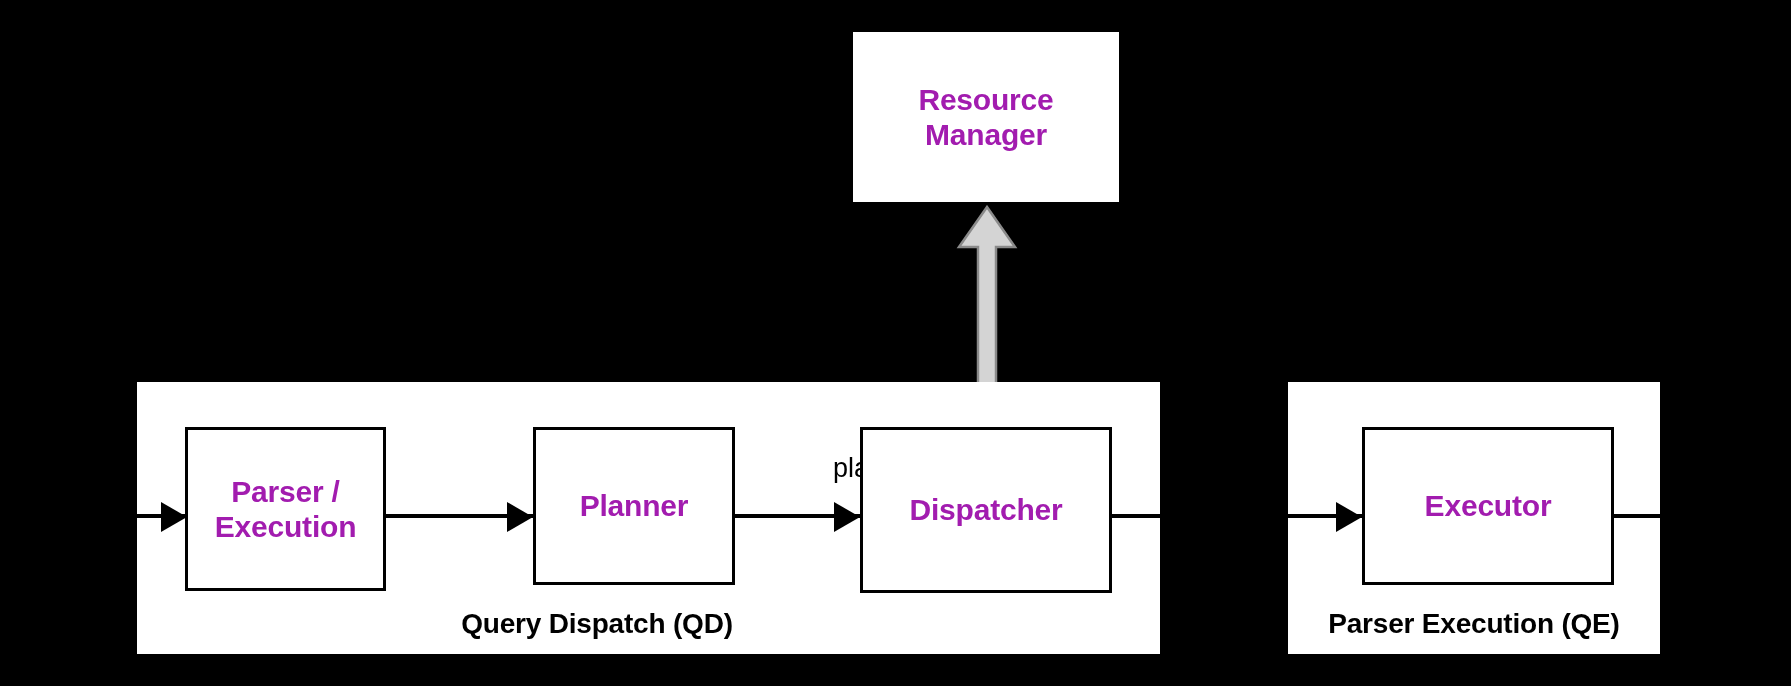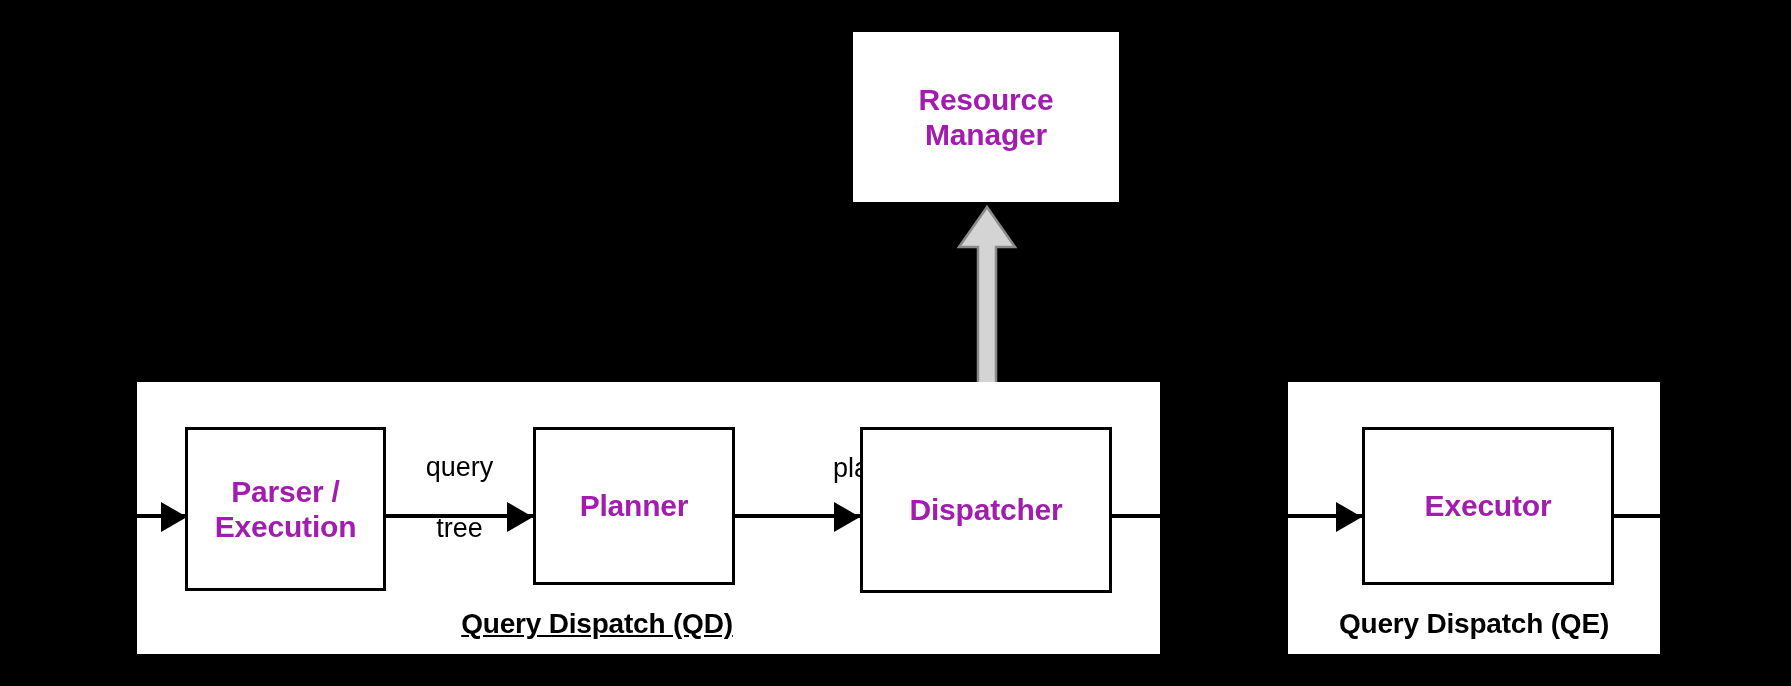--- a/index.html
+++ b/index.html
@@ -107,48 +107,44 @@
 
   <div class="node" style="left:185px; top:427px; width:201px; height:164px;">
     <div class="node-label">
       <div>Parser /</div>
       <div>Execution</div>
     </div>
   </div>
 
   <div class="hline" style="left:386px; top:514px; width:147px;"></div>
   <div class="arrowhead-right" style="left:507px; top:502px;"></div>
-  <div class="edge-label" style="left:386px; top:422px; width:147px;">
-    <div>query</div>
-    <div>tree</div>
-  </div>
 
   <div class="node" style="left:533px; top:427px; width:202px; height:158px;">
     <div class="node-label">Planner</div>
   </div>
 
   <div class="hline" style="left:735px; top:514px; width:125px;"></div>
   <div class="arrowhead-right" style="left:834px; top:502px;"></div>
   <div class="edge-label" style="left:735px; top:453px; width:149px;text-align:right;">plan</div>
 
   <div class="node" style="left:860px; top:427px; width:252px; height:166px;">
     <div class="node-label">Dispatcher</div>
   </div>
 
   <div class="hline" style="left:1112px; top:514px; width:48px;"></div>
 
-  <div class="panel-label" style="left:137px; top:608px; width:920px;text-decoration:underline;">Query Dispatch (QD)</div>
+  <div class="panel-label" style="left:137px; top:608px; width:920px;">Query Dispatch (QD)</div>
 
   <div class="panel" style="left:1288px; top:382px; width:372px; height:272px;">
   </div>
 
   <div class="hline" style="left:1288px; top:514px; width:74px;"></div>
   <div class="arrowhead-right" style="left:1336px; top:502px;"></div>
 
   <div class="node" style="left:1362px; top:427px; width:252px; height:158px;">
     <div class="node-label">Executor</div>
   </div>
 
   <div class="hline" style="left:1614px; top:514px; width:46px;"></div>
 
-  <div class="panel-label" style="left:1288px; top:608px; width:372px;">Query Dispatch (QE)</div>
+  <div class="panel-label" style="left:1288px; top:608px; width:372px;">Parser Execution (QE)</div>
 
 </div>
 
 </body></html>

